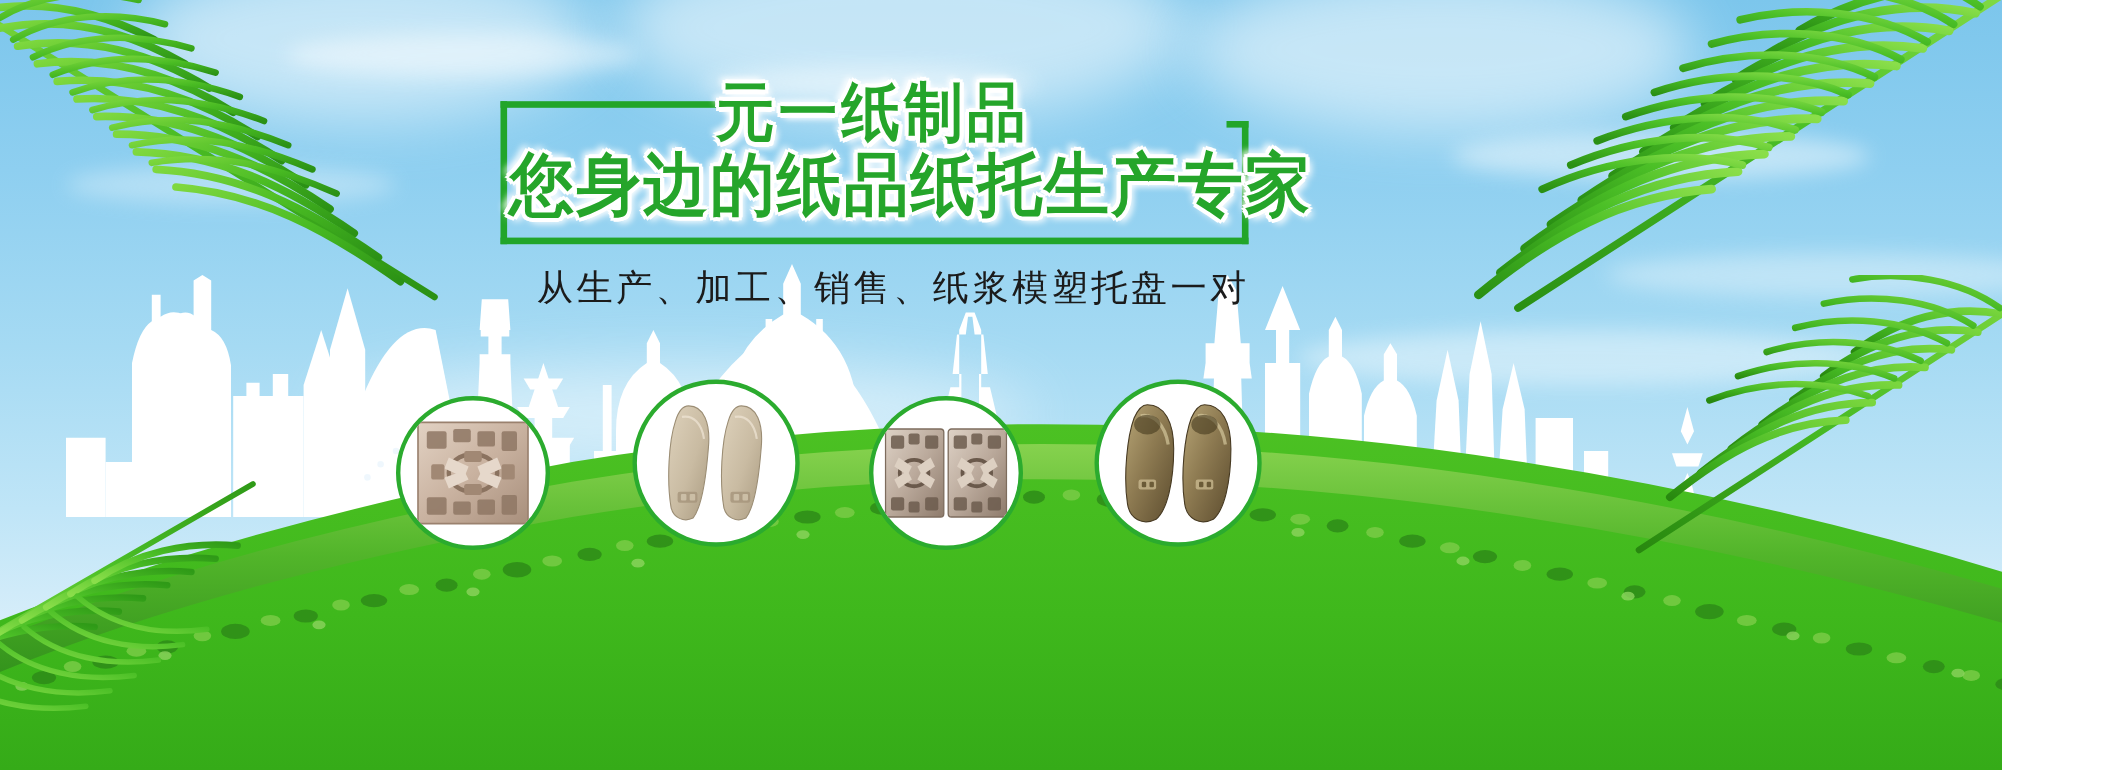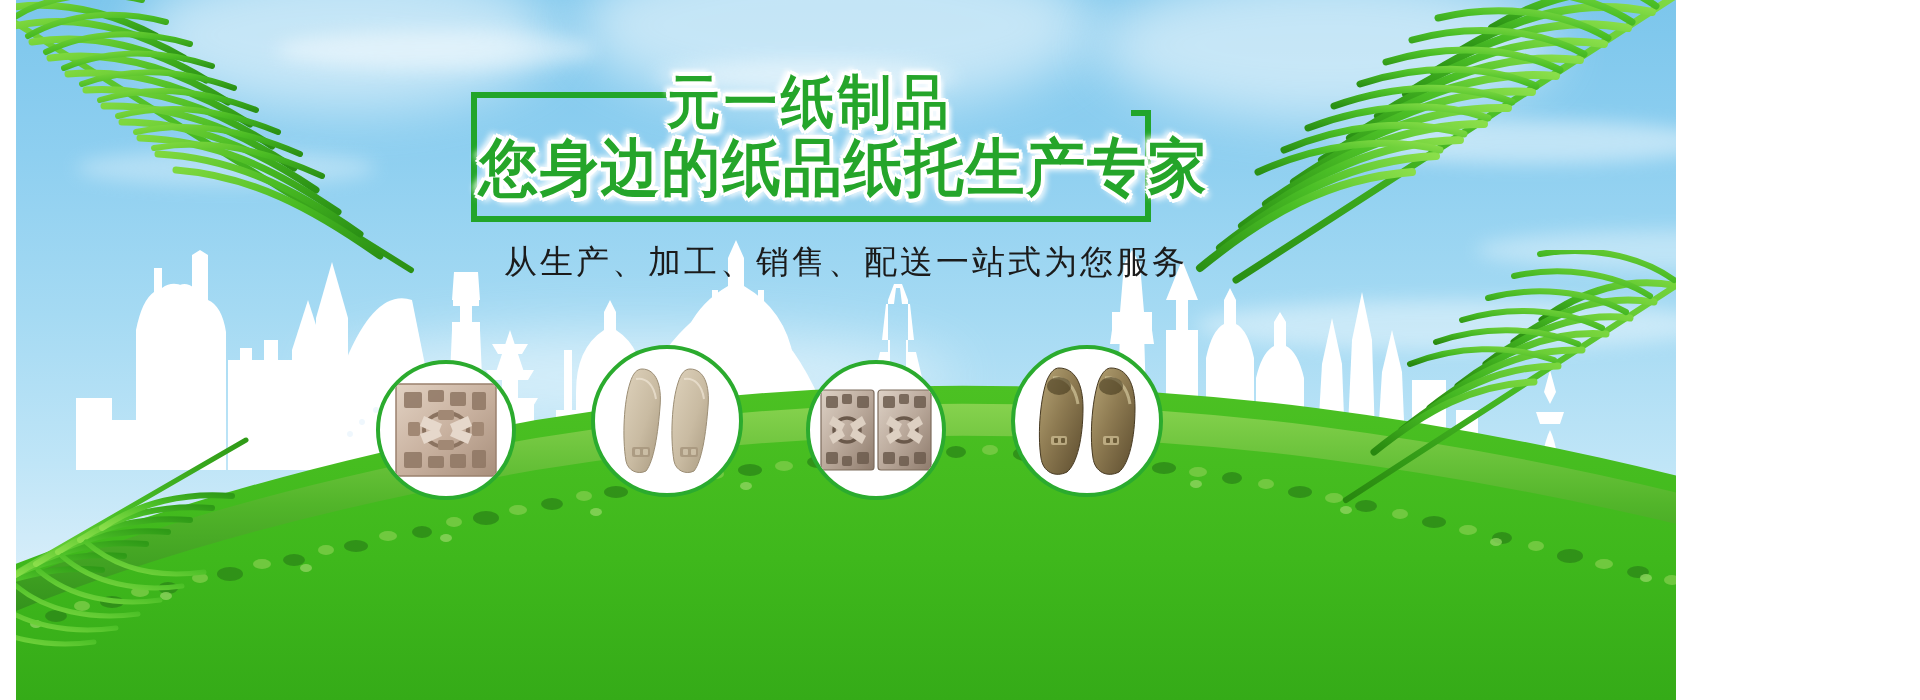--- a/index.html
+++ b/index.html
@@ -1,23 +1,22 @@
 <!DOCTYPE html>
 <html><head>
 <meta charset="utf-8">
 <style>
   html,body{margin:0;padding:0;background:#fff;}
   body{font-family:"Liberation Sans","DejaVu Sans",sans-serif;}
 
   .banner{
     position:relative;
-    width:1660px;height:700px;
+    width:1820px;height:700px;
     overflow:hidden;
     background:linear-gradient(180deg,#7cc6ec 0%,#8ecff0 22%,#a5daf3 45%,#bfe5f7 66%,#d8eefa 82%,#e9f5fc 100%);
-    margin-left:16px;
   }
 
   
   .cloud{position:absolute;border-radius:50%;background:#ffffff;filter:blur(14px);opacity:.75;}
   .cloud.soft{filter:blur(26px);opacity:.55;}
   .cloud.wisp{filter:blur(9px);opacity:.45;border-radius:50%;}
 
   
   .skyline{position:absolute;left:0;bottom:0;width:1920px;height:700px;}
 
@@ -475,21 +474,21 @@
     <div class="frame-v"></div>
     <div class="frame-t"></div>
     <div class="frame-b"></div>
     <div class="frame-r"></div>
     <div class="frame-tr"></div>
 
     <div class="title1">元一纸制品</div>
     <div class="title2">您身边的纸品纸托生产专家</div>
   </div>
 
-  <div class="subtitle">从生产、加工、销售、配送一站式为您服务</div>
+  <div class="subtitle">从生产、加工、销售、纸浆模塑托盘一对</div>
 
   <div class="circle" style="left:360px;top:360px;width:140px;height:140px;">
     <span class="sr">纸浆模塑方形托盘</span>
     <svg class="prod" width="104" height="104" viewBox="0 0 104 104">
       <defs>
         <linearGradient id="pulp1" x1="0" y1="0" x2="1" y2="1">
           <stop offset="0%" stop-color="#e2d2c3"></stop>
           <stop offset="50%" stop-color="#c9b2a0"></stop>
           <stop offset="100%" stop-color="#a88f7c"></stop>
         </linearGradient>

